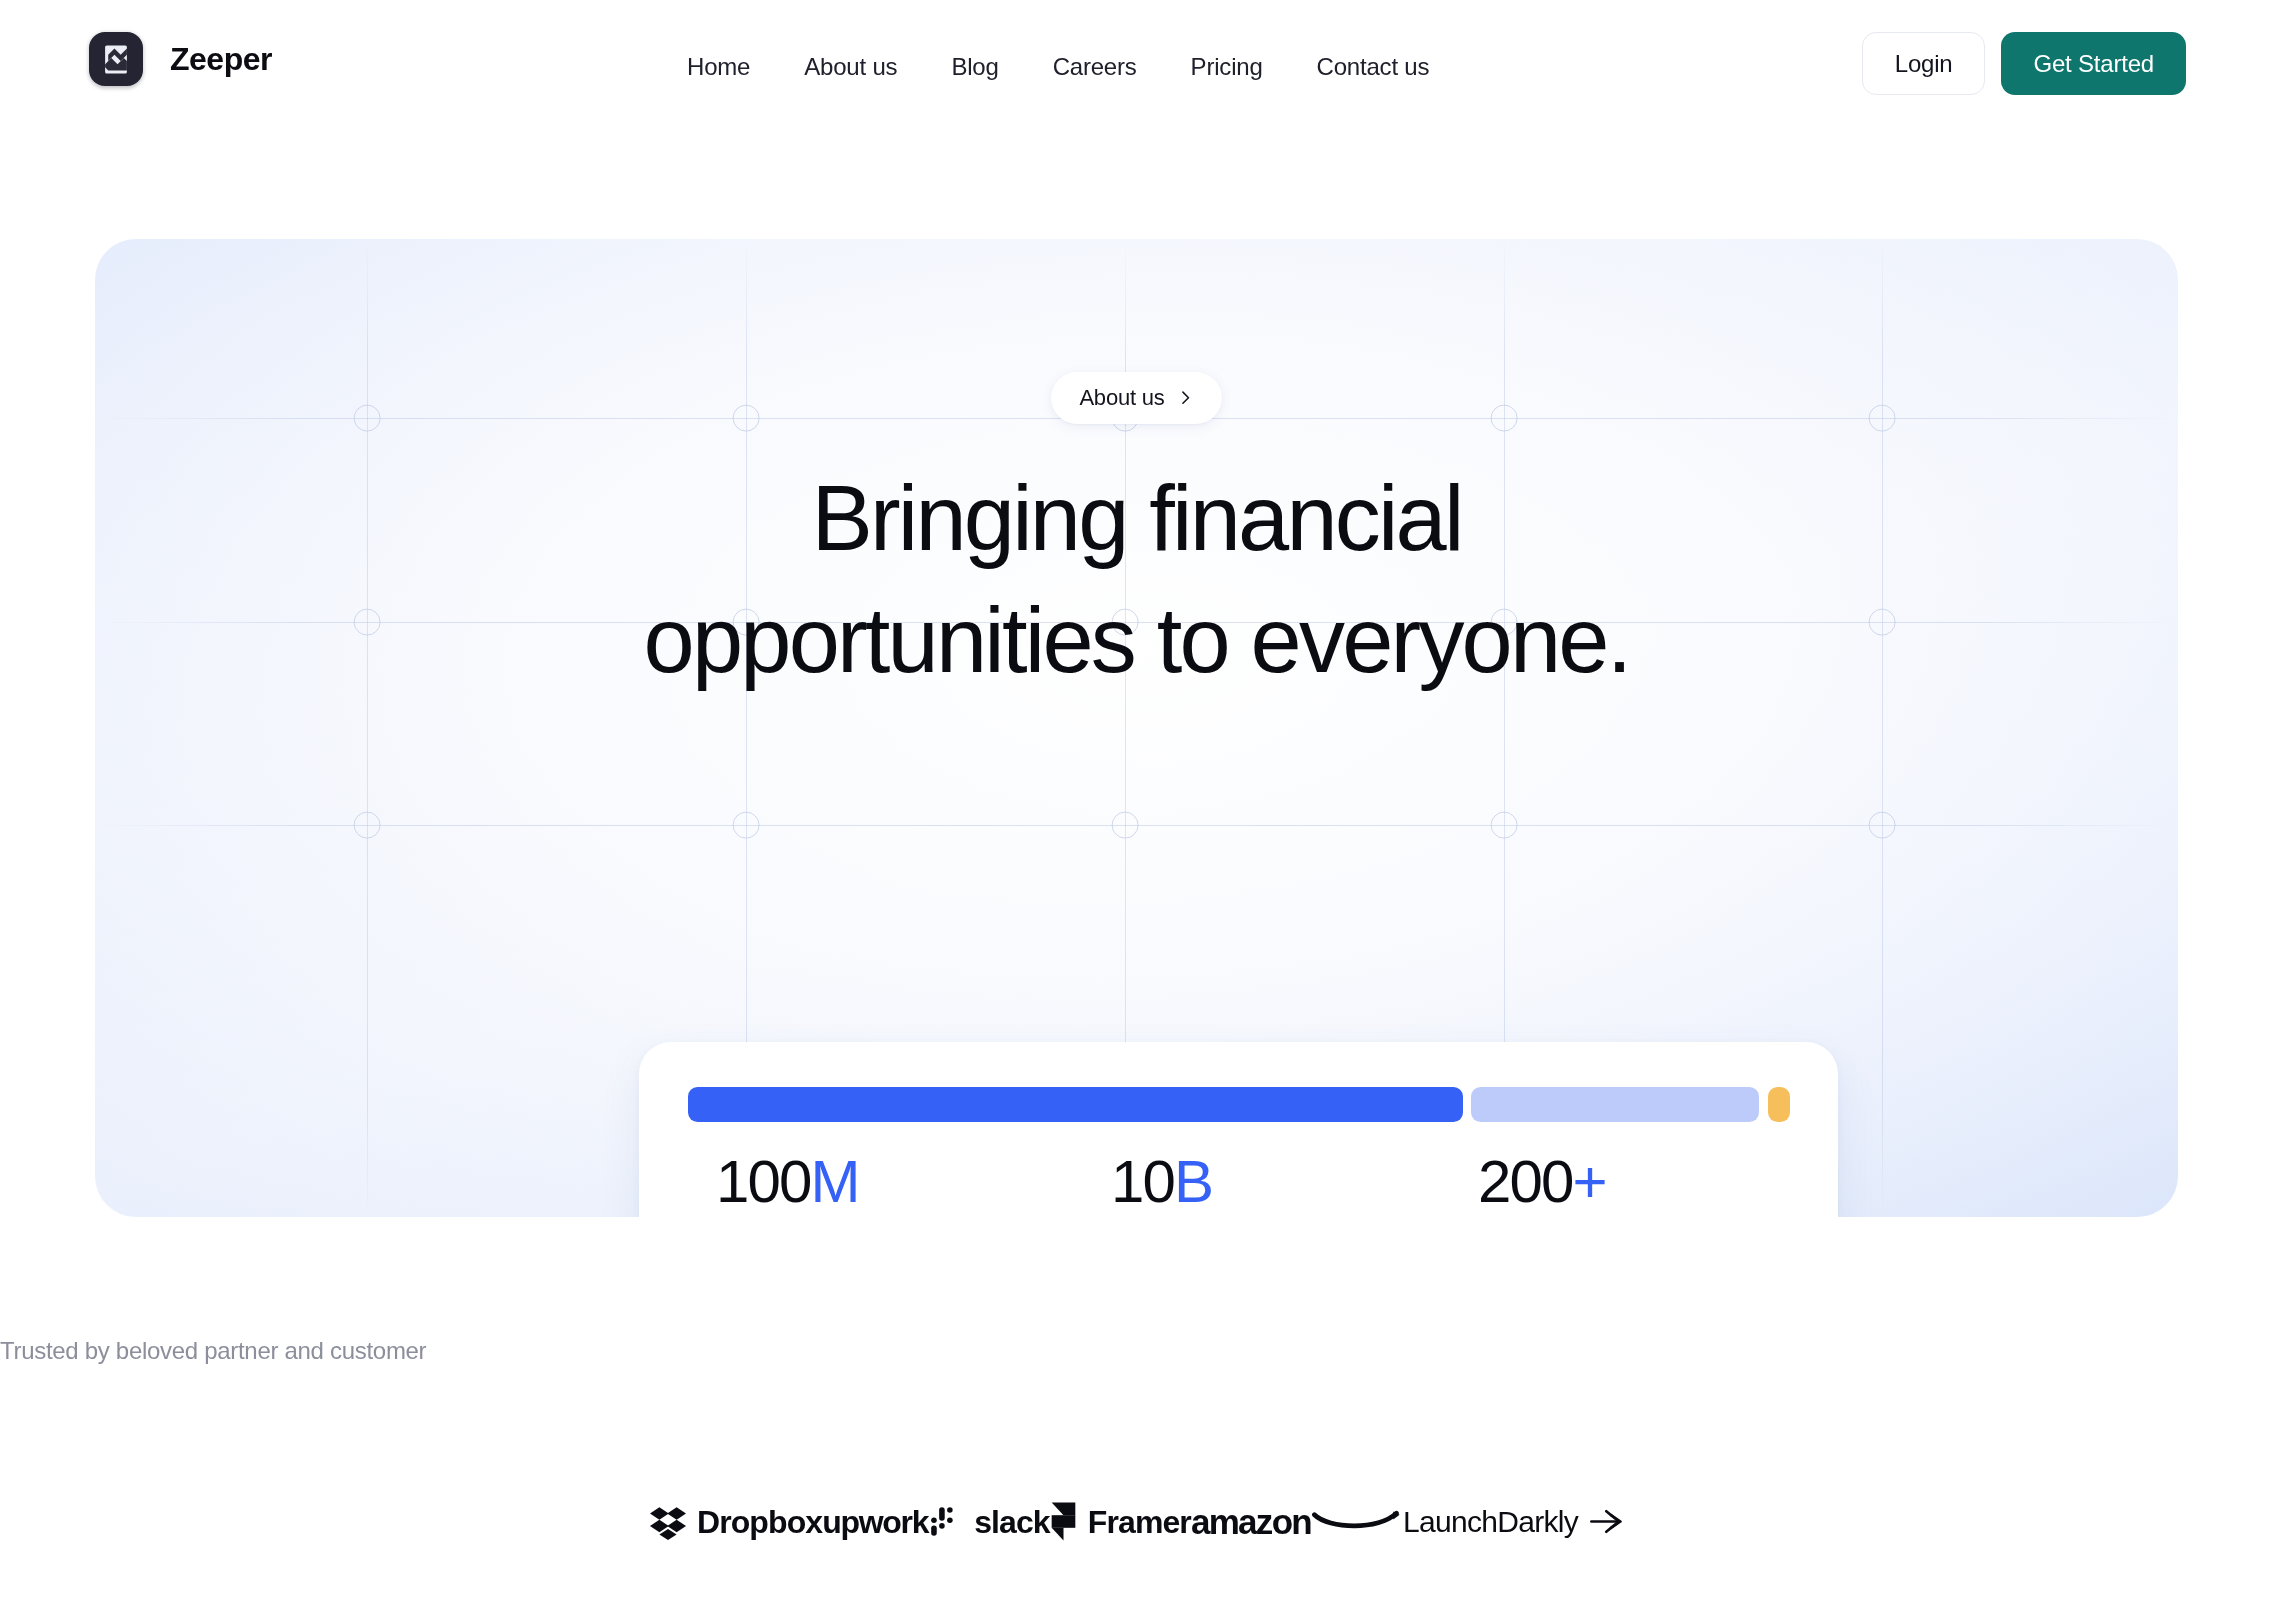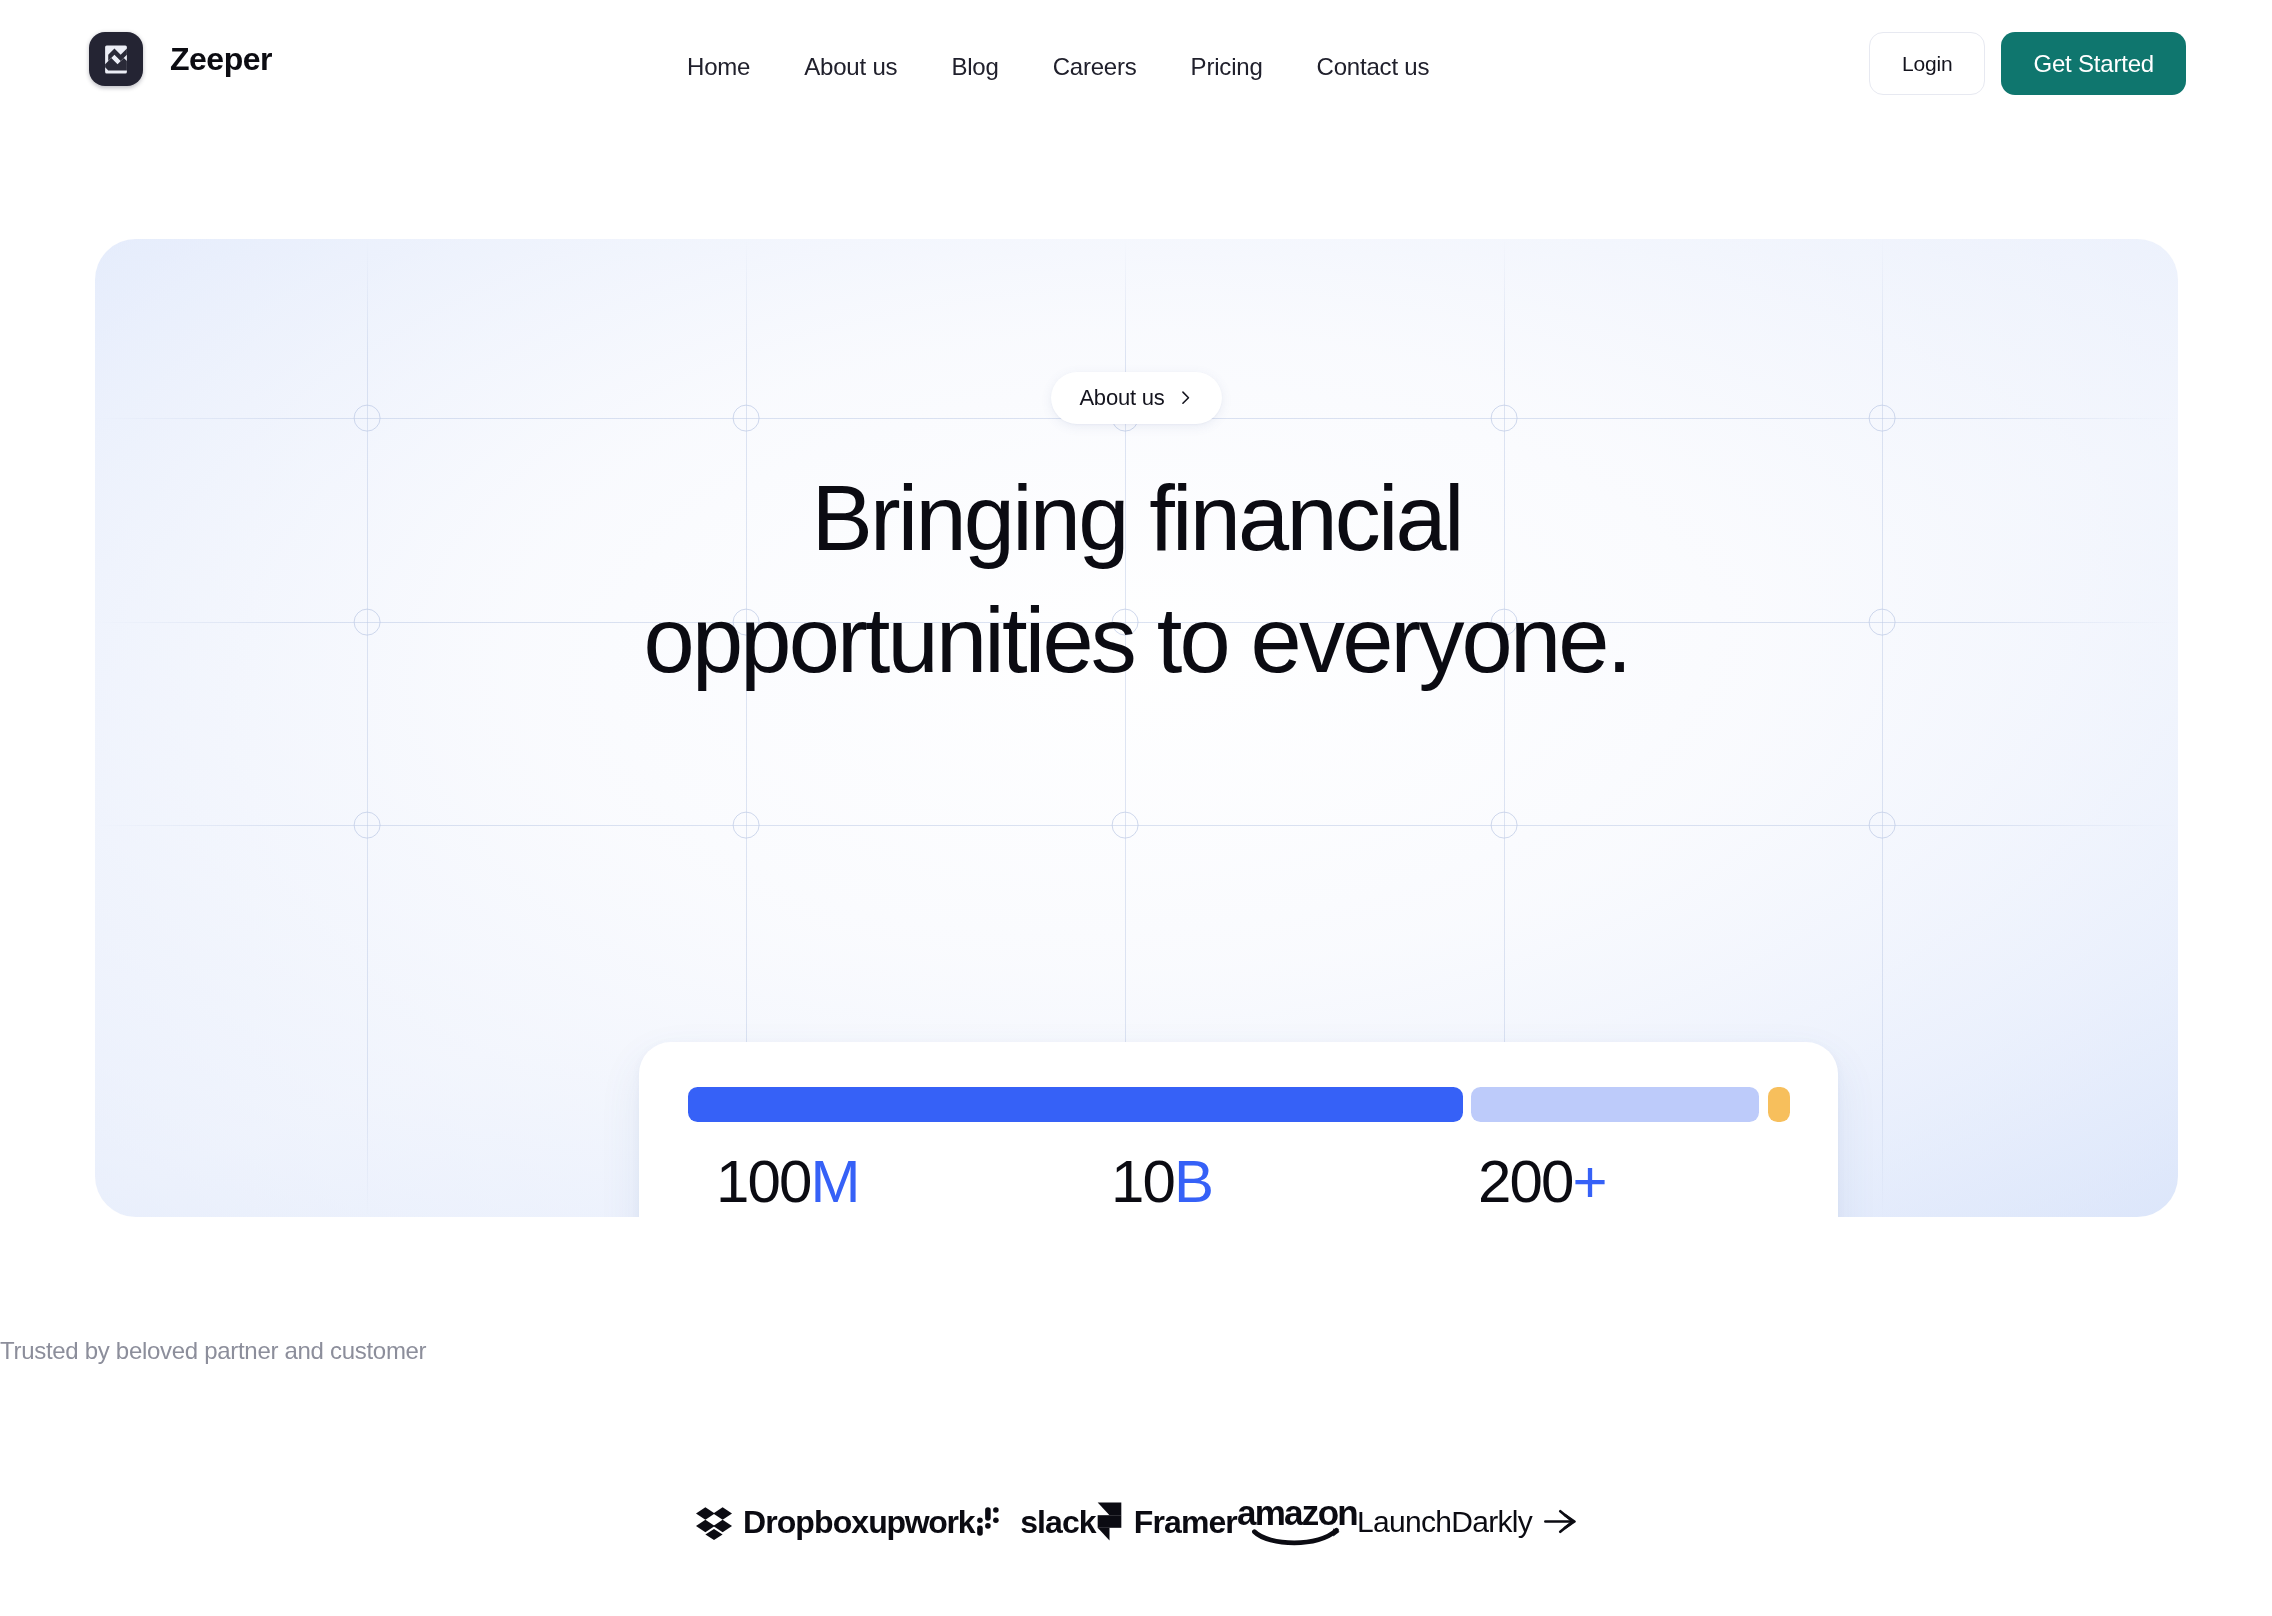--- a/index.html
+++ b/index.html
@@ -42,21 +42,21 @@
   }
 
   .header-actions {
     position:absolute; right:87px; top:32px;
     display:flex; align-items:center; gap:16px;
   }
   .btn-login {
     height:63px; padding:0 32px; border-radius:14px;
     border:1.3px solid #e7e9f1; background:#ffffff;
     display:flex; align-items:center; justify-content:center;
-    font-size:21px; color:#14141e; cursor:pointer; letter-spacing:-0.2px;
+    font-size:24px; color:#14141e; cursor:pointer; letter-spacing:-0.2px;
   }
   .btn-started {
     height:63px; padding:0 32px; border-radius:14px;
     background:#0f766e; border:none;
     display:flex; align-items:center; justify-content:center;
     font-size:24px; color:#ffffff; cursor:pointer; letter-spacing:-0.2px;
   }
 
   
   .hero {
@@ -157,21 +157,21 @@
     display:flex; align-items:center; justify-content:center;
   }
   .logo {
     display:flex; align-items:center; gap:11px;
     color:#0b0b12; height:51px;
   }
   .logo-text { font-size:32px; font-weight:700; letter-spacing:-0.9px; line-height:1; }
   .logo-text.thin { font-weight:700; letter-spacing:-1.3px; }
   .logo-text.ld { font-size:30px; font-weight:400; letter-spacing:-0.7px; }
   .logo svg { display:block; }
-  .amazon-wrap { position:relative; display:flex; flex-direction:column; align-items:center; }
+  .amazon-wrap { position:relative; display:flex; flex-direction:row; align-items:center; }
   .amazon-word { font-size:35px; font-weight:700; letter-spacing:-1.7px; line-height:1; }
   .amazon-smile { margin-top:-3.2px; }
 </style>
 </head>
 <body>
 
 <div class="header">
 
   <div class="brand">
     <div class="brand-mark">

